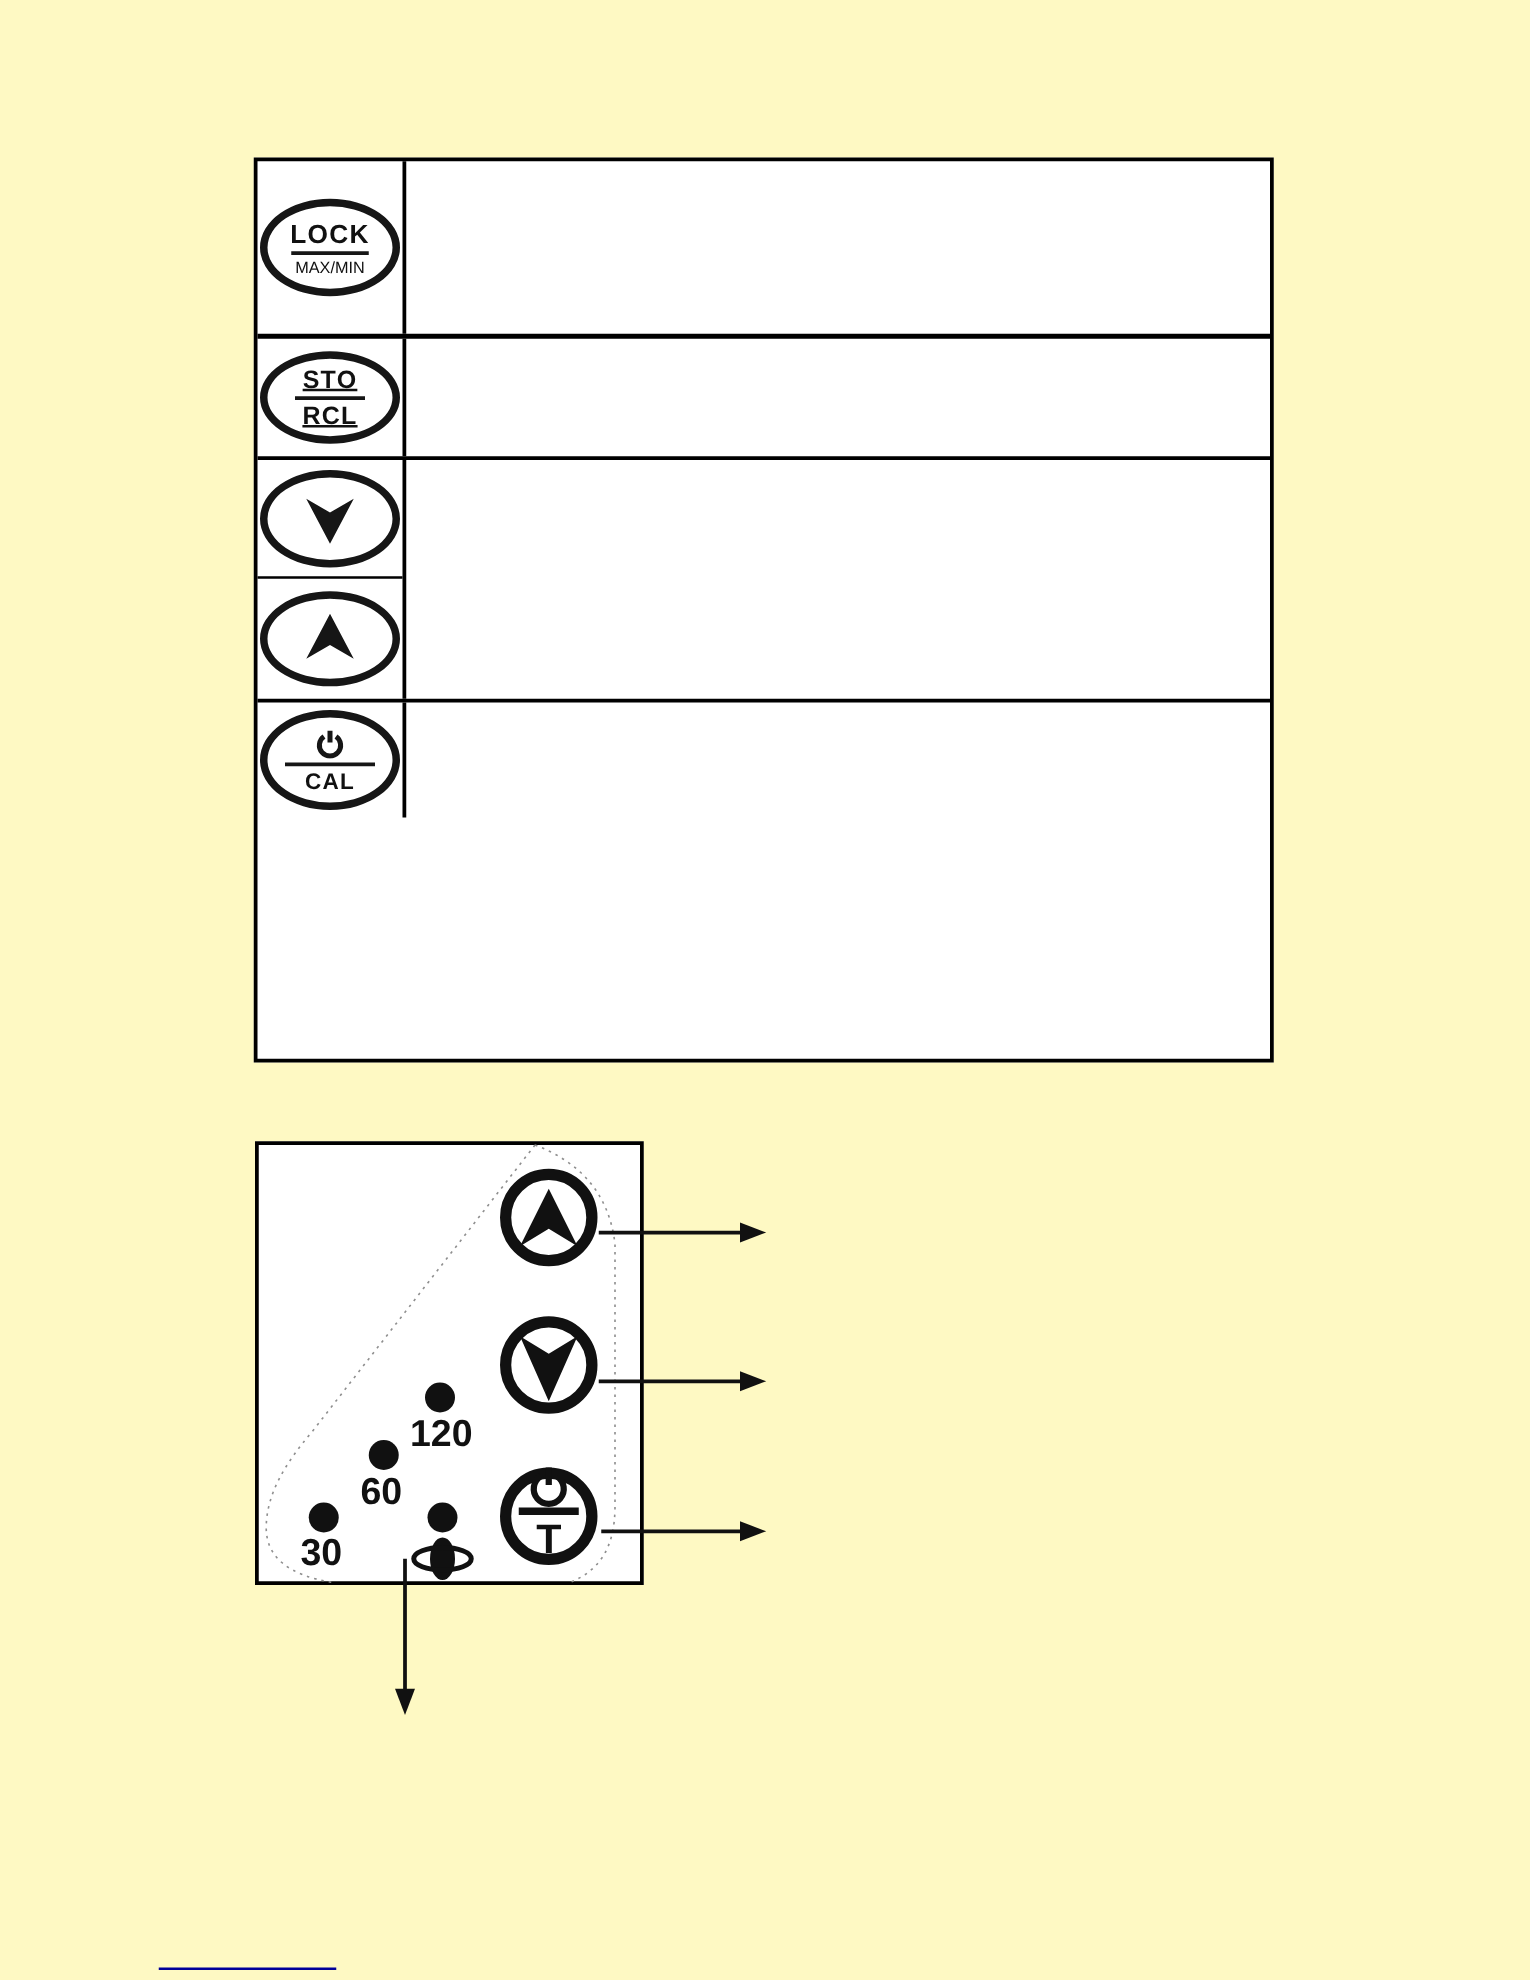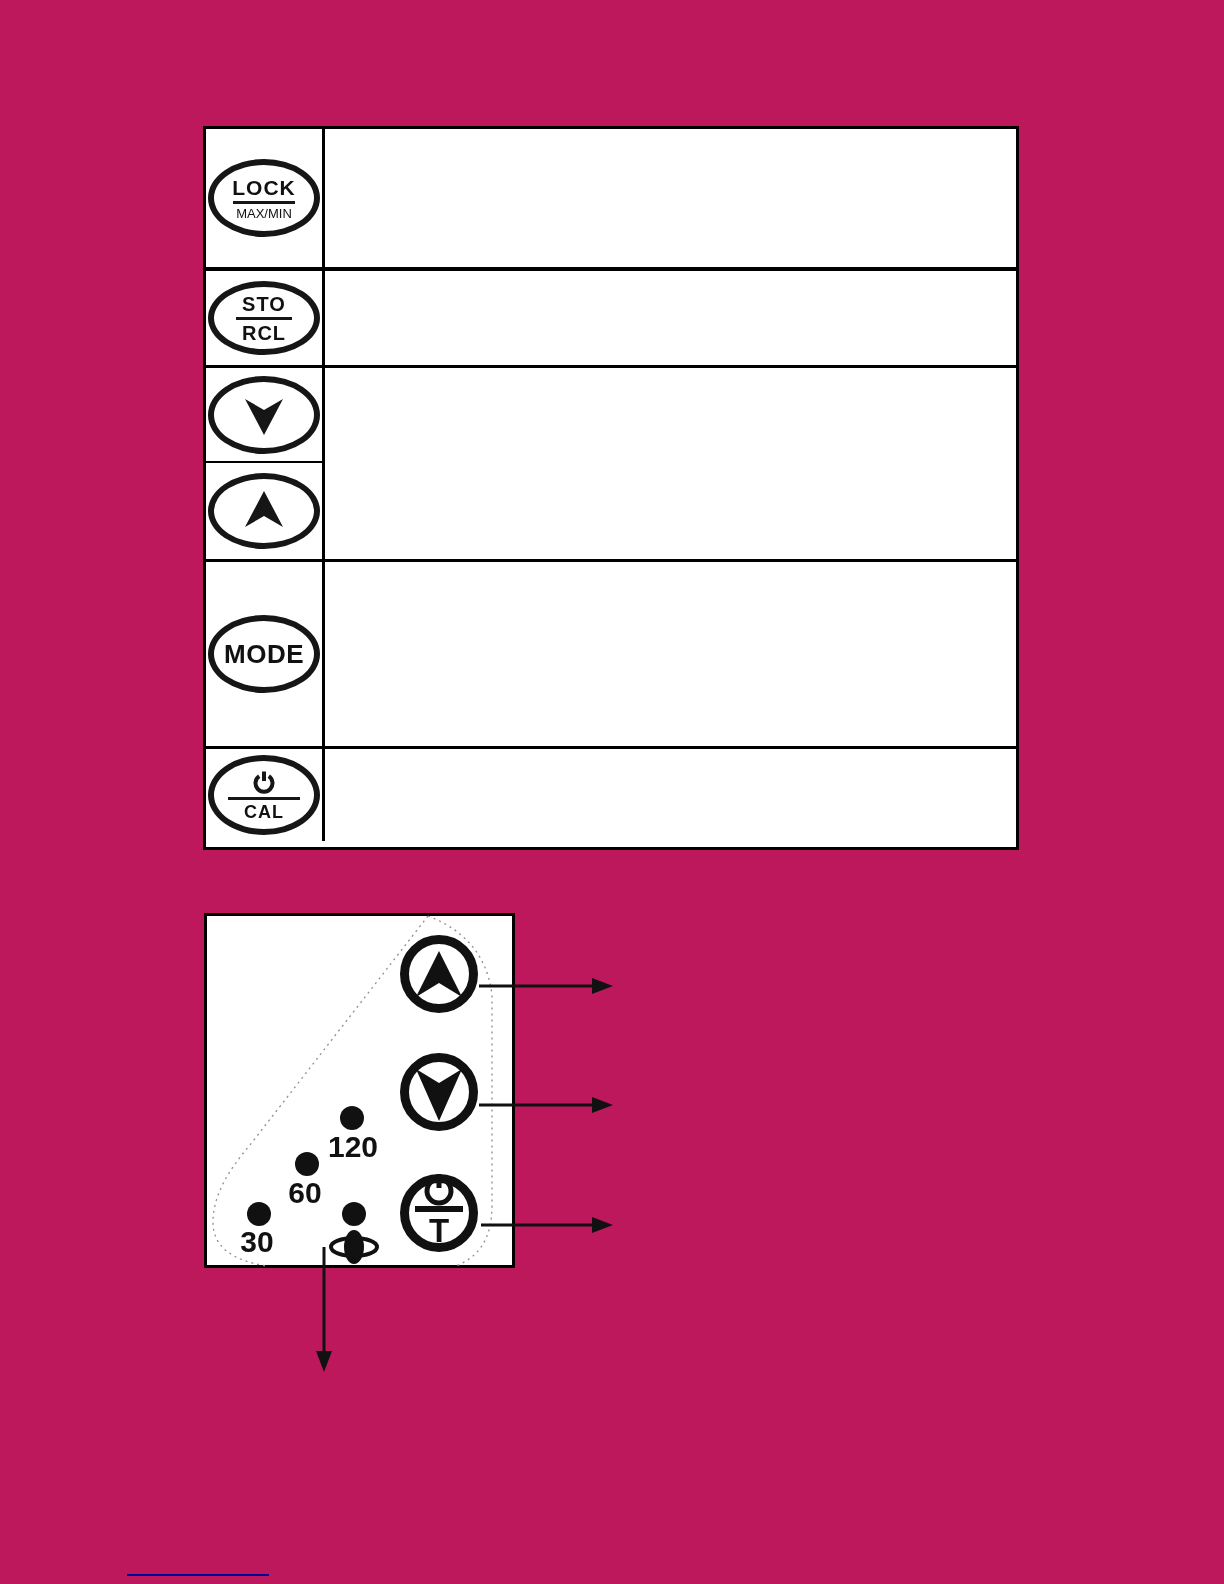--- a/index.html
+++ b/index.html
@@ -1,16 +1,16 @@
 <!DOCTYPE html>
 <html><head>
 <meta charset="utf-8">
 <style>
   html,body { margin:0; padding:0; background:#ffffff; }
-  .page { position:relative; width:1224px; height:1584px; background:#be185d; overflow:hidden;
+  .page { position:relative; width:1224px; height:1584px; background:#fef9c3; overflow:hidden;
           font-family:"Liberation Sans", sans-serif; color:#111; }
 
   
   .btn-table { position:absolute; left:203px; top:126px; width:816px; height:724px;
                border:3px solid #000; box-sizing:border-box; background:#fff; }
   .t-row { display:flex; width:100%; box-sizing:border-box; }
   .t-cell-btn { width:119px; border-right:3px solid #000; box-sizing:border-box;
                 display:flex; align-items:center; justify-content:center; flex:none; }
   .t-cell-desc { flex:1; }
   .bb4 { border-bottom:4px solid #000; }
@@ -52,21 +52,21 @@
           <span class="ov-top">LOCK</span>
           <span class="ov-line w62"></span>
           <span class="ov-sub">MAX/MIN</span>
         </div>
       </div>
       <div class="t-cell-desc"></div>
     </div>
 
     <div class="t-row bb3" style="height:97px;">
       <div class="t-cell-btn">
-        <div class="oval" style="height:74px;">
+        <div class="oval" style="height:74px;text-decoration:underline;">
           <span class="ov-mid">STO</span>
           <span class="ov-line w56"></span>
           <span class="ov-mid">RCL</span>
         </div>
       </div>
       <div class="t-cell-desc"></div>
     </div>
 
     <div class="t-row bb3" style="height:194px;">
       <div class="t-cell-btn split-col" style="padding:0; align-items:stretch; justify-content:flex-start;">
@@ -81,28 +81,20 @@
           <div class="oval" style="height:76px;">
             <svg width="46" height="42" viewBox="0 0 46 42">
               <polygon points="4,37 23,26 42,37 23,1" fill="#161616"></polygon>
             </svg>
           </div>
         </div>
       </div>
       <div class="t-cell-desc"></div>
     </div>
 
-    <div class="t-row bb3" style="height:187px;">
-      <div class="t-cell-btn">
-        <div class="oval">
-          <span class="ov-mode">MODE</span>
-        </div>
-      </div>
-      <div class="t-cell-desc"></div>
-    </div>
 
     <div class="t-row" style="height:92px;gap:28px;">
       <div class="t-cell-btn">
         <div class="oval" style="height:80px;">
           <svg width="26" height="24" viewBox="0 0 26 24">
             <path d="M 8.2 6.2 A 8.5 8.5 0 1 0 17.8 6.2" fill="none" stroke="#161616" stroke-width="4"></path>
             <line x1="13" y1="1.5" x2="13" y2="11" stroke="#161616" stroke-width="4"></line>
           </svg>
           <span class="ov-line w72"></span>
           <span class="ov-sub2">CAL</span>

